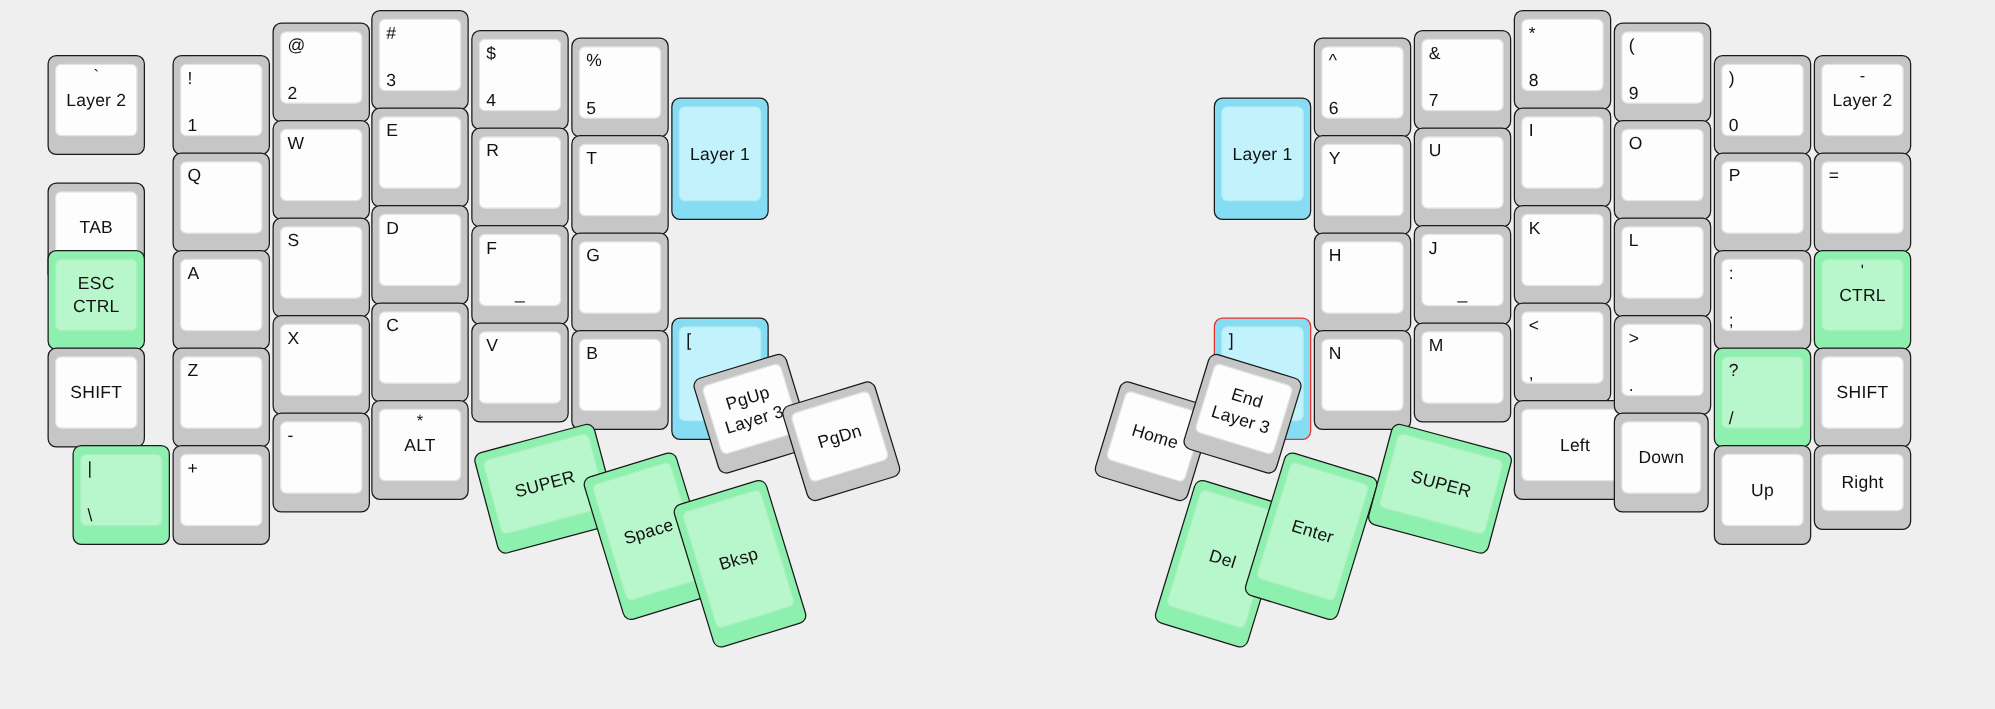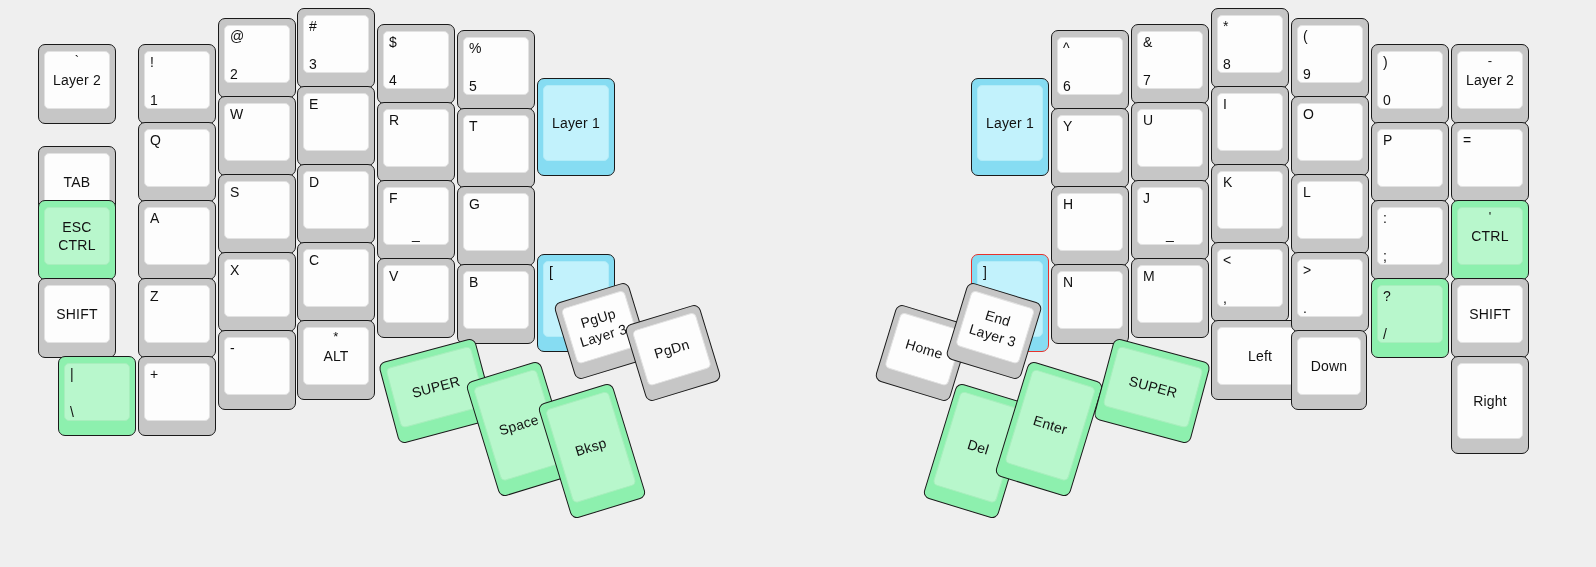--- a/index.html
+++ b/index.html
@@ -375,20 +375,25 @@
         <span class="lg lg-tl">:</span>
         <span class="lg lg-bl">;</span>
       </div>
     </div>
     <div class="key k-green" style="left: 1371px; top: 278px; width: 78px; height: 80px;">
       <div class="cap">
         <span class="lg lg-tl">?</span>
         <span class="lg lg-bl">/</span>
       </div>
     </div>
+    <div class="key" style="left: 1371px; top: 356px; width: 78px; height: 80px;">
+      <div class="cap">
+        <span class="lg lg-c2">Up</span>
+      </div>
+    </div>
     <div class="key" style="left: 1451px; top: 44px; width: 78px; height: 80px;">
       <div class="cap">
         <span class="lg lg-c lg-top small">-</span>
         <span class="lg lg-c2">Layer 2</span>
       </div>
     </div>
     <div class="key" style="left: 1451px; top: 122px; width: 78px; height: 80px;">
       <div class="cap">
         <span class="lg lg-l">=</span>
       </div>
@@ -397,21 +402,21 @@
       <div class="cap">
         <span class="lg lg-c lg-top small">'</span>
         <span class="lg lg-c2">CTRL</span>
       </div>
     </div>
     <div class="key" style="left: 1451px; top: 278px; width: 78px; height: 80px;">
       <div class="cap">
         <span class="lg lg-c2">SHIFT</span>
       </div>
     </div>
-    <div class="key" style="left: 1451px; top: 356px; width: 78px; height: 98px;">
+    <div class="key" style="left: 1451px; top: 356px; width: 78px; height: 68px;">
       <div class="cap">
         <span class="lg lg-c2">Right</span>
       </div>
     </div>
     <div class="key" style="left: 884px; top: 313px; width: 78px; height: 80px; transform: rotate(17deg);">
       <div class="cap">
         <span class="lg lg-c2">Home</span>
       </div>
     </div>
     <div class="key" style="left: 955px; top: 291px; width: 78px; height: 80px; transform: rotate(17deg);">

